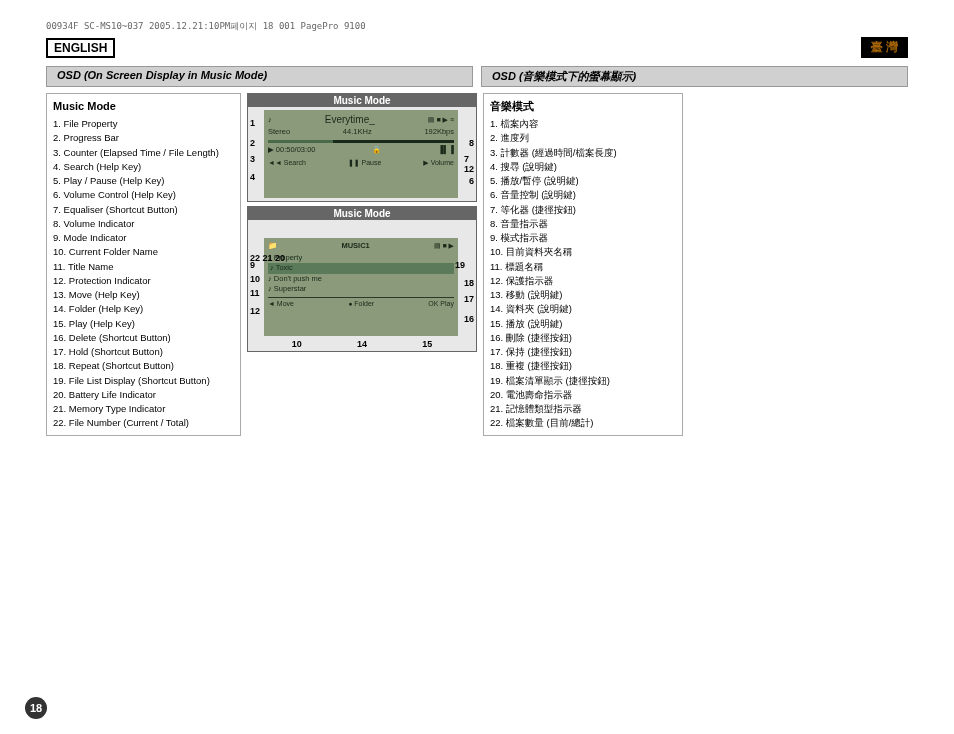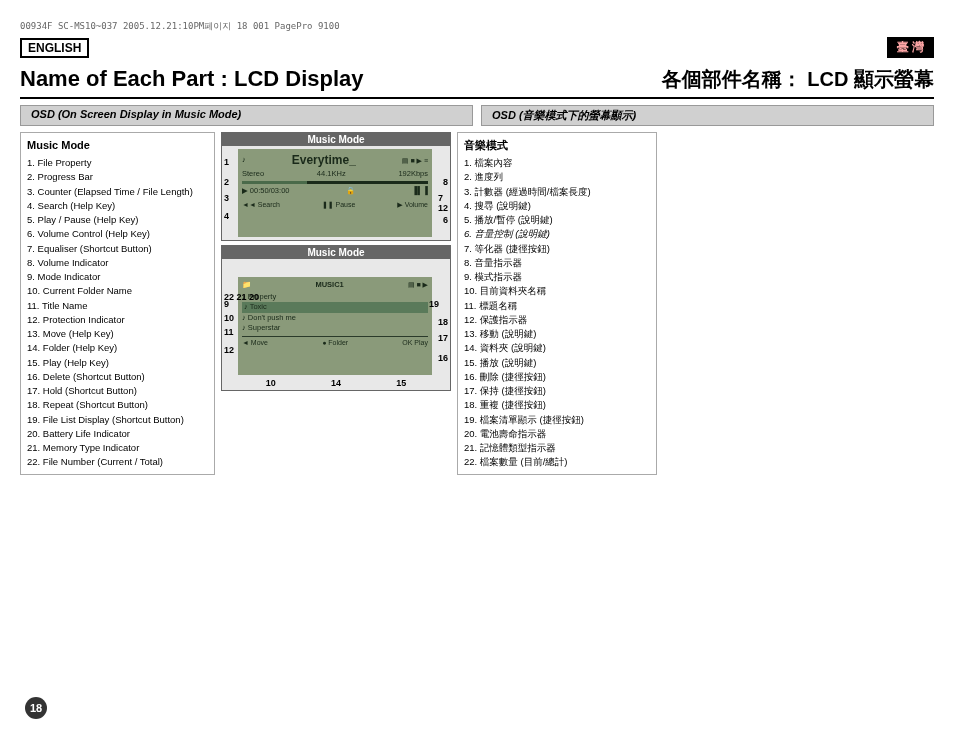--- a/index.html
+++ b/index.html
@@ -9,41 +9,41 @@
       background: #fff;
       font-family: Arial, sans-serif;
       font-size: 11px;
       overflow: hidden;
       position: relative;
     }
     .page {
       width: 954px;
       height: 734px;
       background: #fff;
-      padding: 20px 20px;
+      padding: 20px 46px;
       position: relative;
     }
     
     .header-bar {
       display: flex;
       align-items: flex-end;
       justify-content: space-between;
       margin-bottom: 8px;
     }
     .english-badge {
       background: #fff;
       border: 2px solid #000;
       padding: 1px 6px;
       font-weight: bold;
       font-size: 12px;
       display: inline-block;
     }
     .taiwan-badge {
       background: #000;
-      color: #fca5a5;
+      color: #a16207;
       padding: 2px 10px;
       font-size: 12px;
       font-weight: bold;
     }
     .main-title-row {
       display: flex;
       justify-content: space-between;
       align-items: baseline;
       border-bottom: 2px solid #000;
       padding-bottom: 4px;
@@ -204,24 +204,20 @@
 
 <div class="page">
 
   <div class="file-header">00934F SC-MS10~037 2005.12.21:10PM페이지 18  001 PagePro 9100</div>
 
   <div class="header-bar">
     <span class="english-badge">ENGLISH</span>
     <span class="taiwan-badge">臺 灣</span>
   </div>
 
-  <div class="main-title-row">
-    <span class="main-title-en">Name of Each Part : LCD Display</span>
-    <span class="main-title-zh">各個部件名稱：  LCD  顯示螢幕</span>
-  </div>
 
   <div class="osd-row">
     <div class="osd-left">OSD (On Screen Display in Music Mode)</div>
     <div class="osd-right">OSD (音樂模式下的螢幕顯示)</div>
   </div>
 
   <div class="content-area">
 
     <div class="left-list">
       <div class="col-header">Music Mode</div>
@@ -260,21 +256,21 @@
           <div style="position:absolute; left:2px; top:8px; font-size:9px; font-weight:bold; z-index:10;">1</div>
           <div style="position:absolute; left:2px; top:28px; font-size:9px; font-weight:bold; z-index:10;">2</div>
           <div style="position:absolute; left:2px; top:44px; font-size:9px; font-weight:bold; z-index:10;">3</div>
           <div style="position:absolute; left:2px; top:62px; font-size:9px; font-weight:bold; z-index:10;">4</div>
           <div style="position:absolute; right:2px; top:28px; font-size:9px; font-weight:bold; z-index:10;">8</div>
           <div style="position:absolute; right:2px; top:44px; font-size:9px; font-weight:bold; z-index:10;">7<br>12</div>
           <div style="position:absolute; right:2px; top:66px; font-size:9px; font-weight:bold; z-index:10;">6</div>
           <div class="lcd-top-screen" style="margin-left:16px; margin-right:18px;">
             <div class="lcd-line">
               <span>♪</span>
-              <span style="font-size:12px; font-weight:bold;">Everytime_</span>
+              <span style="font-size:10px; font-weight:normal;">Everytime_</span>
               <span class="lcd-icons">▤ ■ ▶ ≡</span>
             </div>
             <div class="lcd-line">
               <span>Stereo</span>
               <span>44.1KHz</span>
               <span>192Kbps</span>
             </div>
             <div class="lcd-bar">
               <div class="lcd-bar-fill"></div>
             </div>
@@ -341,21 +337,21 @@
     </div>
 
     <div class="right-list">
       <div class="col-header">音樂模式</div>
       <div id="right-list-items">
           <div style="font-size: 9.5px; line-height: 1.5;">1.  檔案內容</div>
           <div style="font-size: 9.5px; line-height: 1.5;">2.  進度列</div>
           <div style="font-size: 9.5px; line-height: 1.5;">3.  計數器 (經過時間/檔案長度)</div>
           <div style="font-size: 9.5px; line-height: 1.5;">4.  搜尋 (說明鍵)</div>
           <div style="font-size: 9.5px; line-height: 1.5;">5.  播放/暫停 (說明鍵)</div>
-          <div style="font-size: 9.5px; line-height: 1.5; font-style: italic;">6.  音量控制 (說明鍵)</div>
+          <div style="font-size: 9.5px; line-height: 1.5;">6.  音量控制 (說明鍵)</div>
           <div style="font-size: 9.5px; line-height: 1.5;">7.  等化器 (捷徑按鈕)</div>
           <div style="font-size: 9.5px; line-height: 1.5;">8.  音量指示器</div>
           <div style="font-size: 9.5px; line-height: 1.5;">9.  模式指示器</div>
           <div style="font-size: 9.5px; line-height: 1.5;">10. 目前資料夾名稱</div>
           <div style="font-size: 9.5px; line-height: 1.5;">11. 標題名稱</div>
           <div style="font-size: 9.5px; line-height: 1.5;">12. 保護指示器</div>
           <div style="font-size: 9.5px; line-height: 1.5;">13. 移動 (說明鍵)</div>
           <div style="font-size: 9.5px; line-height: 1.5;">14. 資料夾 (說明鍵)</div>
           <div style="font-size: 9.5px; line-height: 1.5;">15. 播放 (說明鍵)</div>
           <div style="font-size: 9.5px; line-height: 1.5;">16. 刪除 (捷徑按鈕)</div>

